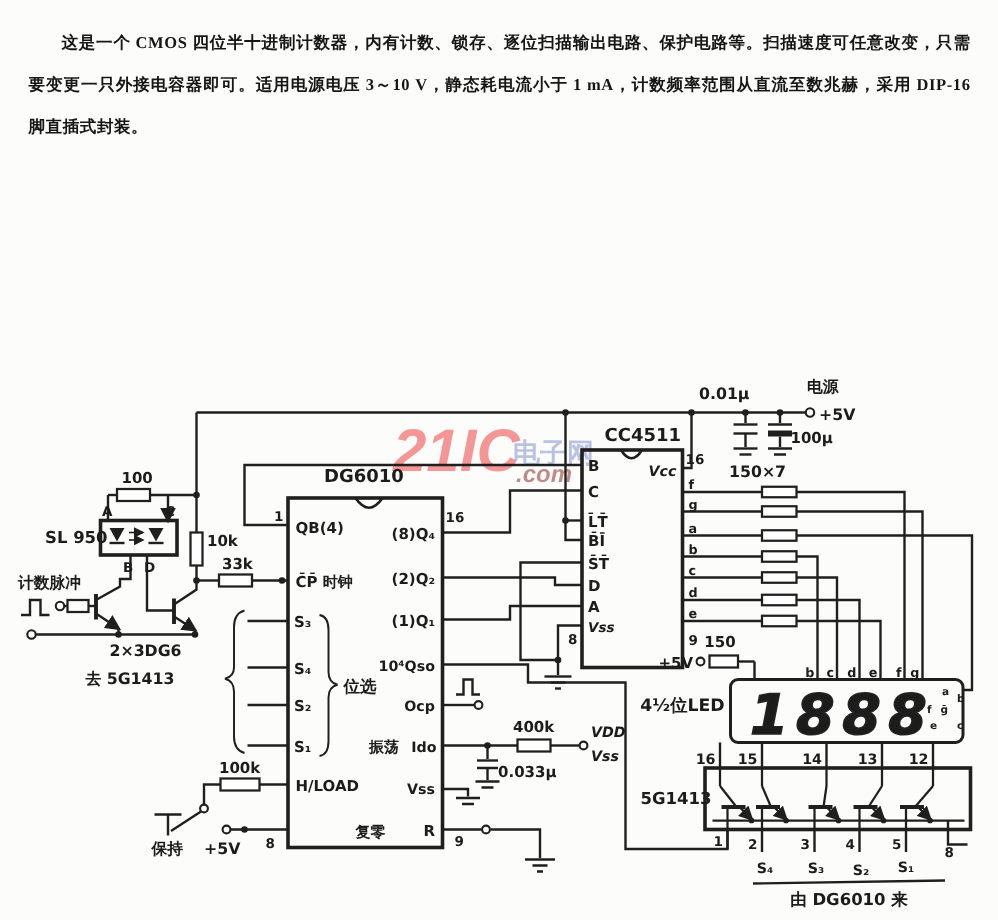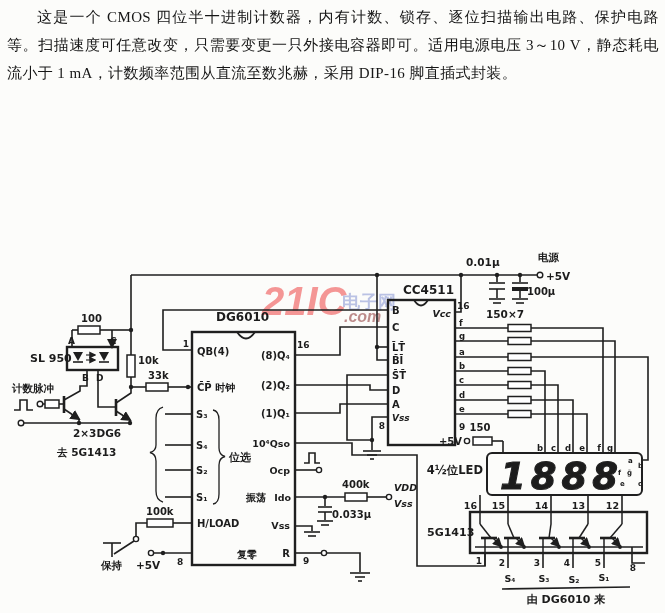--- a/index.html
+++ b/index.html
@@ -1,19 +1,19 @@
 <!DOCTYPE html>
 <html><head>
 <meta charset="utf-8">
 <style>
   html,body{margin:0;padding:0;}
   body{width:665px;height:613px;position:relative;background:#fcfcfa;overflow:hidden;
        font-family:"Liberation Serif",serif;color:#161616;}
   .doc{position:absolute;top:3px;left:7px;right:6px;}
-  .doc p{margin:0;font-size:15px;line-height:28px;font-weight:400;
+  .doc p{margin:12px;font-size:11px;line-height:28px;font-weight:700;
          text-indent:2em;letter-spacing:0.4px;text-align:justify;}
   .wm{position:absolute;left:262px;top:284px;width:150px;pointer-events:none;}
   .wm .brand{font-family:"Liberation Sans",sans-serif;font-weight:800;font-style:italic;
              font-size:40px;line-height:34px;opacity:.55;}
   .wm .cn{position:absolute;left:80px;top:6px;font-family:"Liberation Sans",sans-serif;
           font-weight:800;font-size:18px;opacity:.6;}
   .wm .tld{position:absolute;left:82px;top:24px;font-family:"Liberation Sans",sans-serif;
            font-weight:800;font-style:italic;font-size:16px;opacity:.5;}
   svg{position:absolute;left:0;top:0;}
   svg text{font-family:"DejaVu Sans",sans-serif;font-weight:700;fill:#1c1c1c;}

